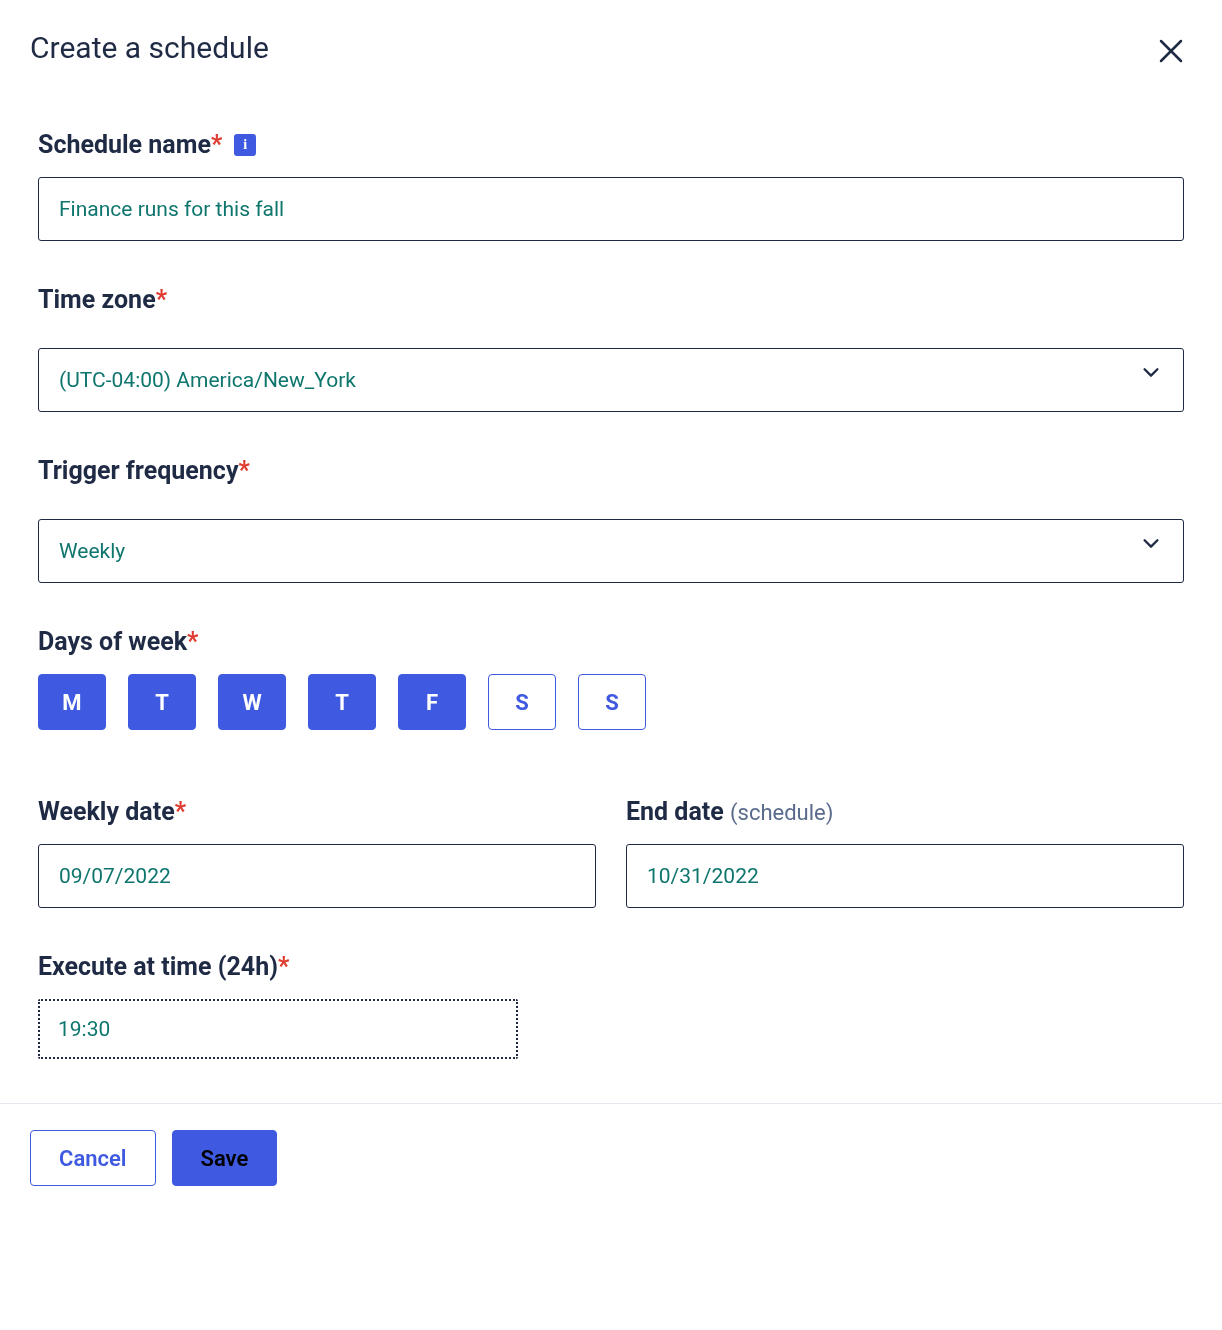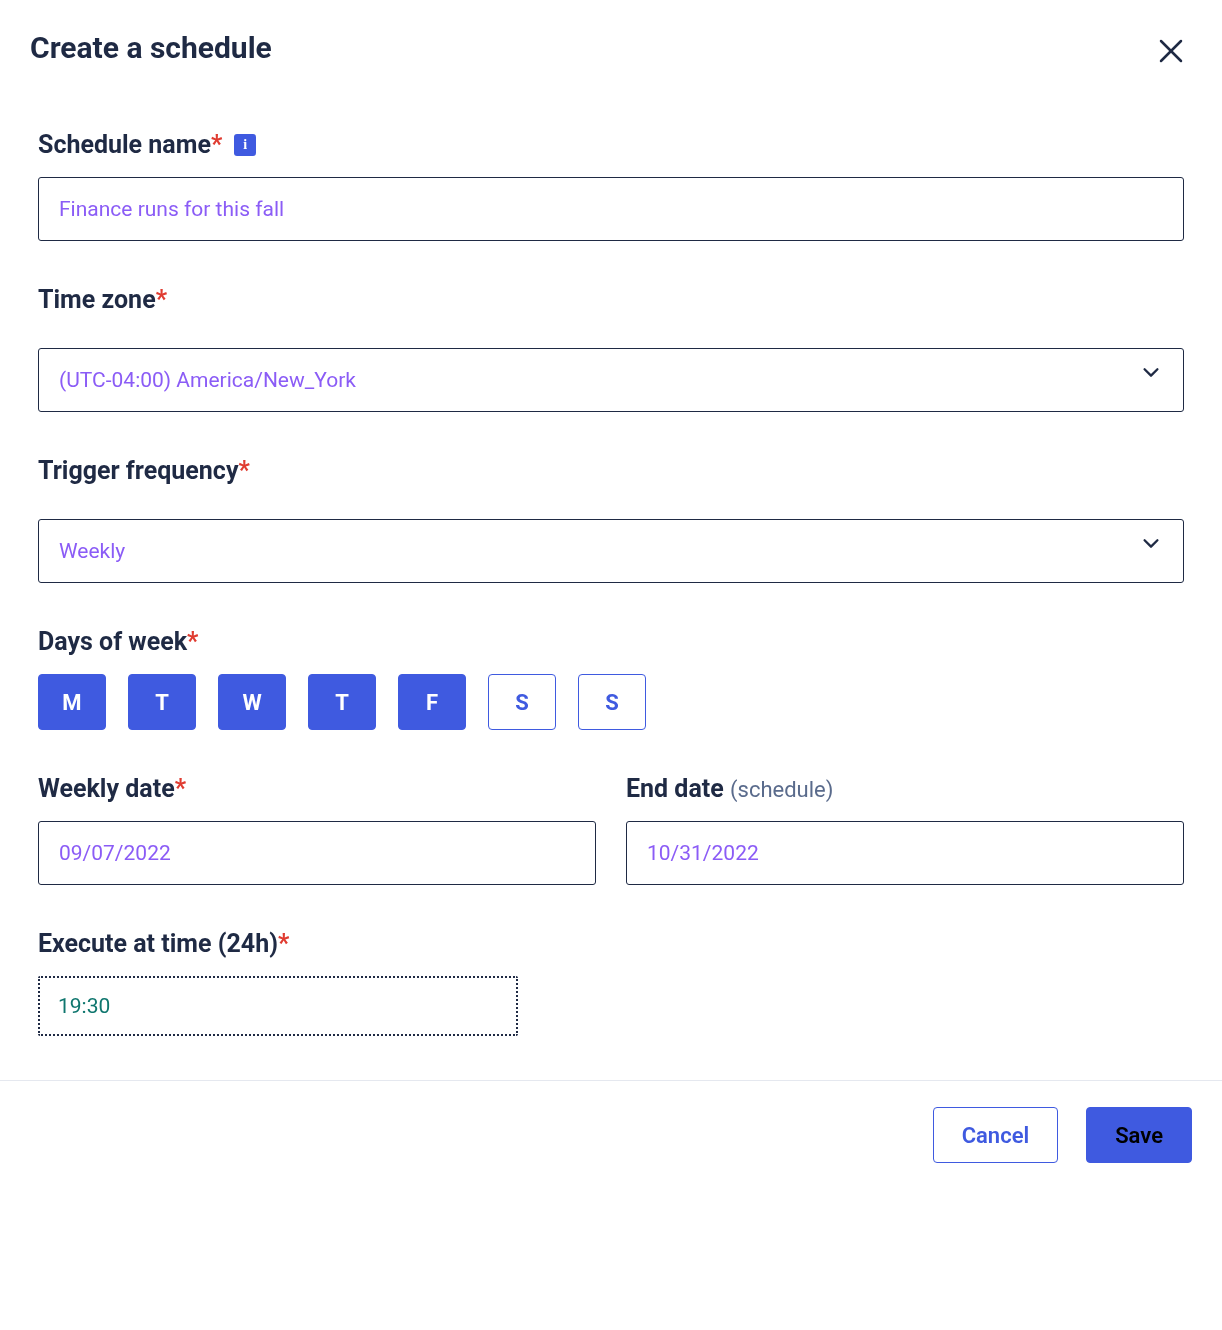--- a/index.html
+++ b/index.html
@@ -17,21 +17,21 @@
       padding: 30px 30px 0 30px;
     }
     .dialog-header {
       display: flex;
       justify-content: space-between;
       align-items: flex-start;
       margin-bottom: 60px;
     }
     .dialog-title {
       font-size: 30px;
-      font-weight: 700;
+      font-weight: 400;
       color: #1f2a44;
     }
     .close-btn {
       background: none;
       border: none;
       cursor: pointer;
       padding: 4px;
       color: #1f2a44;
       margin-top: 2px;
       margin-right: 2px;
@@ -45,20 +45,21 @@
       padding: 0 8px;
     }
     .field {
       margin-bottom: 44px;
     }
     .field-label-row {
       display: flex;
       align-items: center;
       gap: 12px;
       margin-bottom: 18px;
+      margin-top: 23px;
     }
     .field-label {
       font-size: 25px;
       font-weight: 700;
       color: #1f2a44;
     }
     .req {
       color: #e03c31;
       font-weight: 700;
     }
@@ -80,21 +81,21 @@
       font-size: 14px;
       font-family: Georgia, serif;
     }
     .text-input, .select-input {
       width: 100%;
       border: 1px solid #1f2a44;
       border-radius: 3px;
       padding: 0 20px;
       height: 64px;
       font-size: 21px;
-      color: #8b5cf6;
+      color: #0f766e;
       background: #fff;
       outline: none;
       font-family: inherit;
     }
     .select-wrap {
       position: relative;
       width: 100%;
     }
     .select-input {
       appearance: none;
@@ -159,22 +160,22 @@
       font-size: 21px;
       color: #0f766e;
       background: #fff;
       font-family: inherit;
       outline: none;
     }
     .footer {
       border-top: 1px solid #e5e8ef;
       padding: 26px 30px 30px 30px;
       display: flex;
-      justify-content: flex-end;
-      gap: 28px;
+      justify-content: flex-start;
+      gap: 16px;
       margin-top: 10px;
     }
     .btn {
       height: 56px;
       padding: 0 28px;
       border-radius: 4px;
       font-size: 22px;
       font-weight: 600;
       cursor: pointer;
       font-family: inherit;

